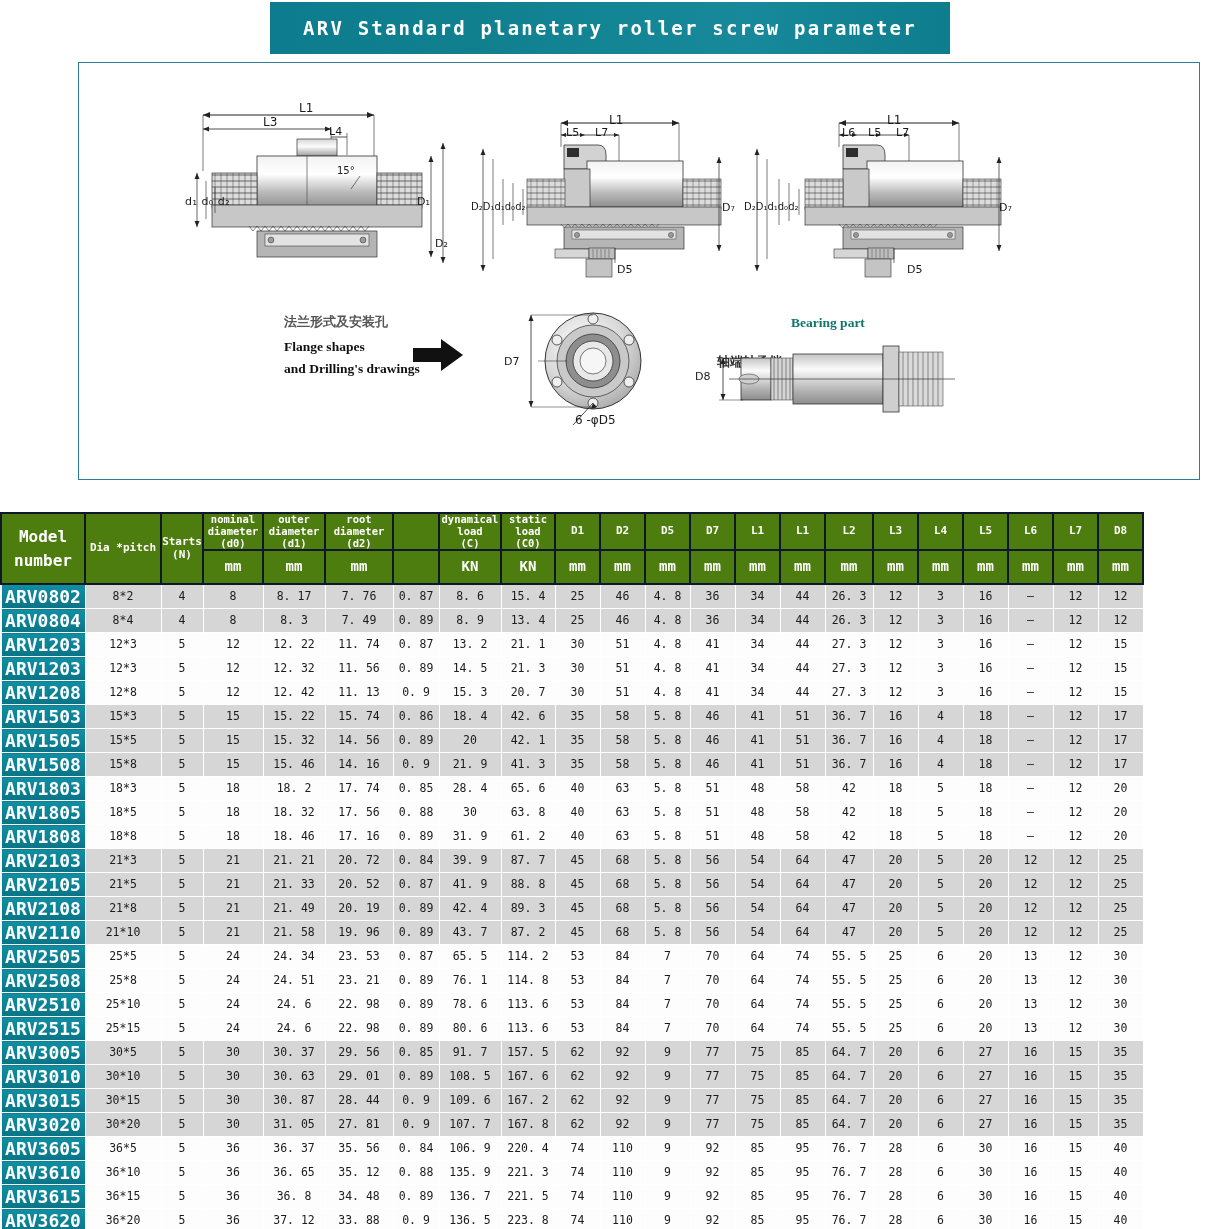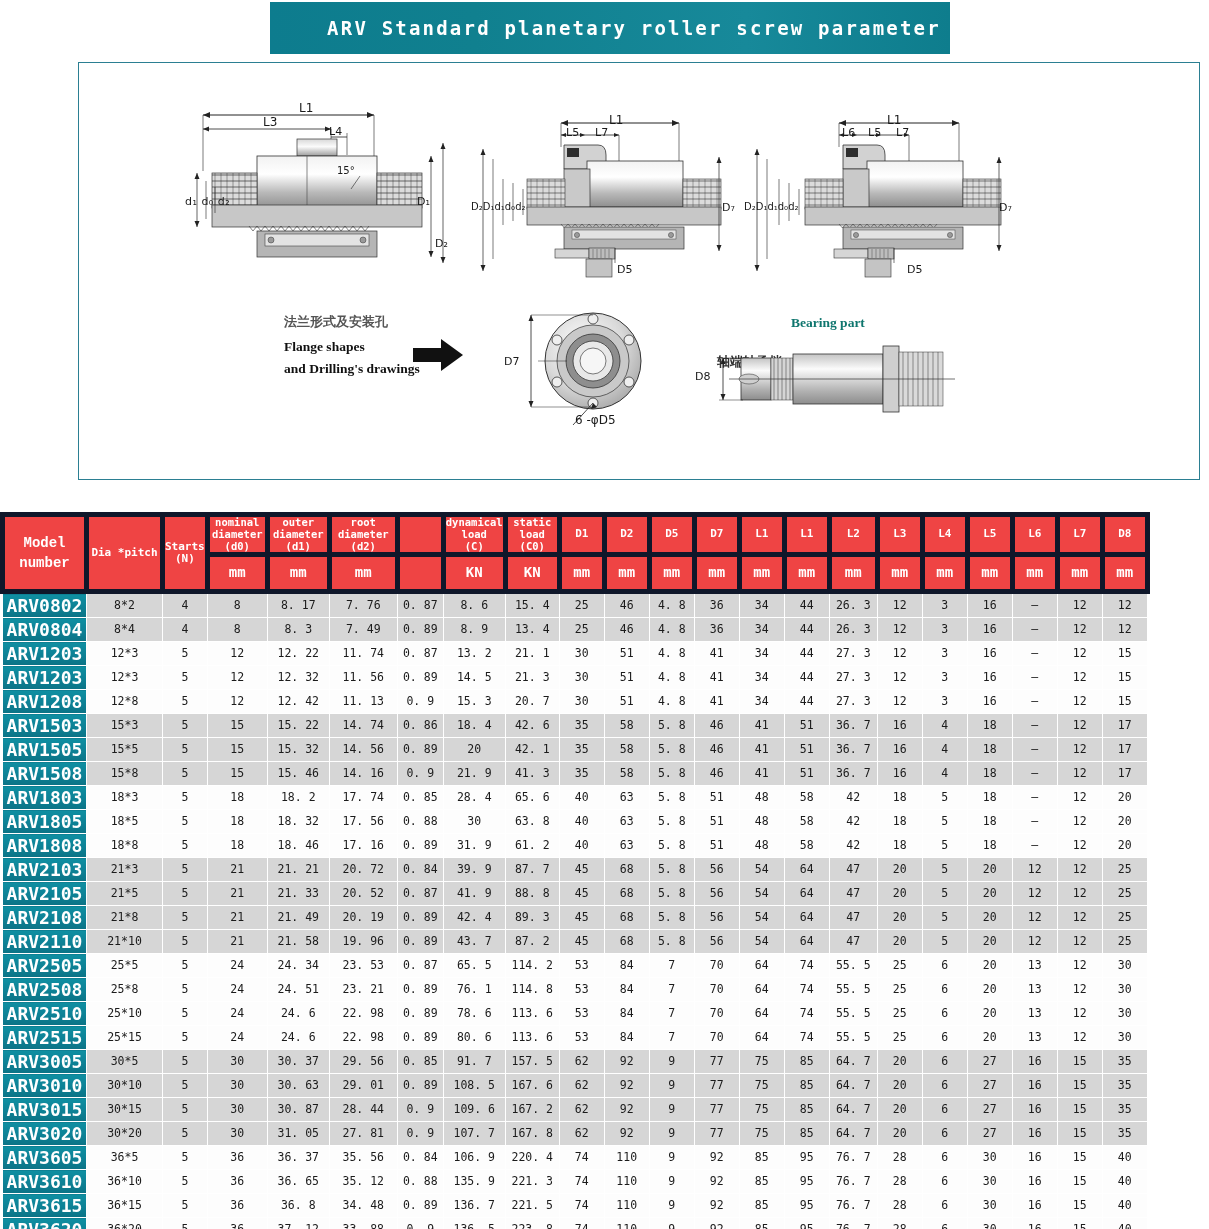--- a/index.html
+++ b/index.html
@@ -14,21 +14,21 @@
   .banner-wrap{position:absolute;left:0;top:0;width:1209px;height:58px;}
   .banner{
     position:absolute;left:270px;top:2px;width:680px;height:52px;
     background:linear-gradient(90deg,#0d7c8e 0%,#10808f 30%,#17899a 70%,#0e7d8d 100%);
   }
   .banner-title{
     position:absolute;left:0;top:0;width:680px;height:52px;
     display:flex;align-items:center;justify-content:center;
     color:#ffffff;font-size:19px;font-weight:bold;letter-spacing:2.2px;
     font-family:"DejaVu Sans Mono","Liberation Mono",monospace;
-    text-align:center;white-space:nowrap;padding-left:24px;
+    text-align:center;white-space:nowrap;
   }
   
   .frame{
     position:absolute;left:78px;top:62px;width:1122px;height:418px;
     border:1.5px solid #2b7f92;background:#ffffff;box-sizing:border-box;
   }
   .dwg{position:absolute;}
   .lbl{
     position:absolute;font-family:"DejaVu Sans","Liberation Sans",sans-serif;
     color:#1a1a1a;white-space:nowrap;
@@ -42,26 +42,26 @@
   }
   .tbl th,.tbl td{
     border:1px solid #ffffff;
     padding:0;margin:0;
     text-align:center;vertical-align:middle;
     font-size:11.5px;color:#1b1b1b;
     height:23px;line-height:1.12;
     overflow:hidden;
   }
   .tbl thead th{
-    background:#ef4444;color:#ffffff;font-weight:bold;
-    font-size:11px;border:5px solid #0f172a;
+    background:#4d7c0f;color:#ffffff;font-weight:bold;
+    font-size:11px;border:2px solid #0f172a;
   }
   .tbl thead th.h2{font-size:10.5px;}
   .tbl thead th.unit{font-size:14px;font-weight:bold;height:32px;}
-  .tbl thead th.mdl{font-size:14px;line-height:1.45;font-family:Liberation Mono, monospace;}
+  .tbl thead th.mdl{font-size:16px;line-height:1.45;}
   .tbl tbody td.model{
     background:linear-gradient(180deg,#0f8fa2 0%,#0d8195 55%,#0b7386 100%);
     color:#ffffff;font-weight:bold;font-size:18px;
     border:1px solid #ffffff;
   }
   .tbl tbody tr.gray td{background:#d6d6d6;}
   .tbl tbody tr.white td{background:#fdfdfd;}
   .tbl tbody tr.gray td.model,.tbl tbody tr.white td.model{
     background:linear-gradient(180deg,#0f8fa2 0%,#0d8195 55%,#0b7386 100%);
   }
@@ -580,21 +580,21 @@
         <td>–</td>
         <td>12</td>
         <td>15</td>
       </tr>
       <tr class="gray">
         <td class="model">ARV1503</td>
         <td>15*3</td>
         <td>5</td>
         <td>15</td>
         <td>15. 22</td>
-        <td>14. 74</td>
+        <td>15. 74</td>
         <td>0. 86</td>
         <td>18. 4</td>
         <td>42. 6</td>
         <td>35</td>
         <td>58</td>
         <td>5. 8</td>
         <td>46</td>
         <td>41</td>
         <td>51</td>
         <td>36. 7</td>

